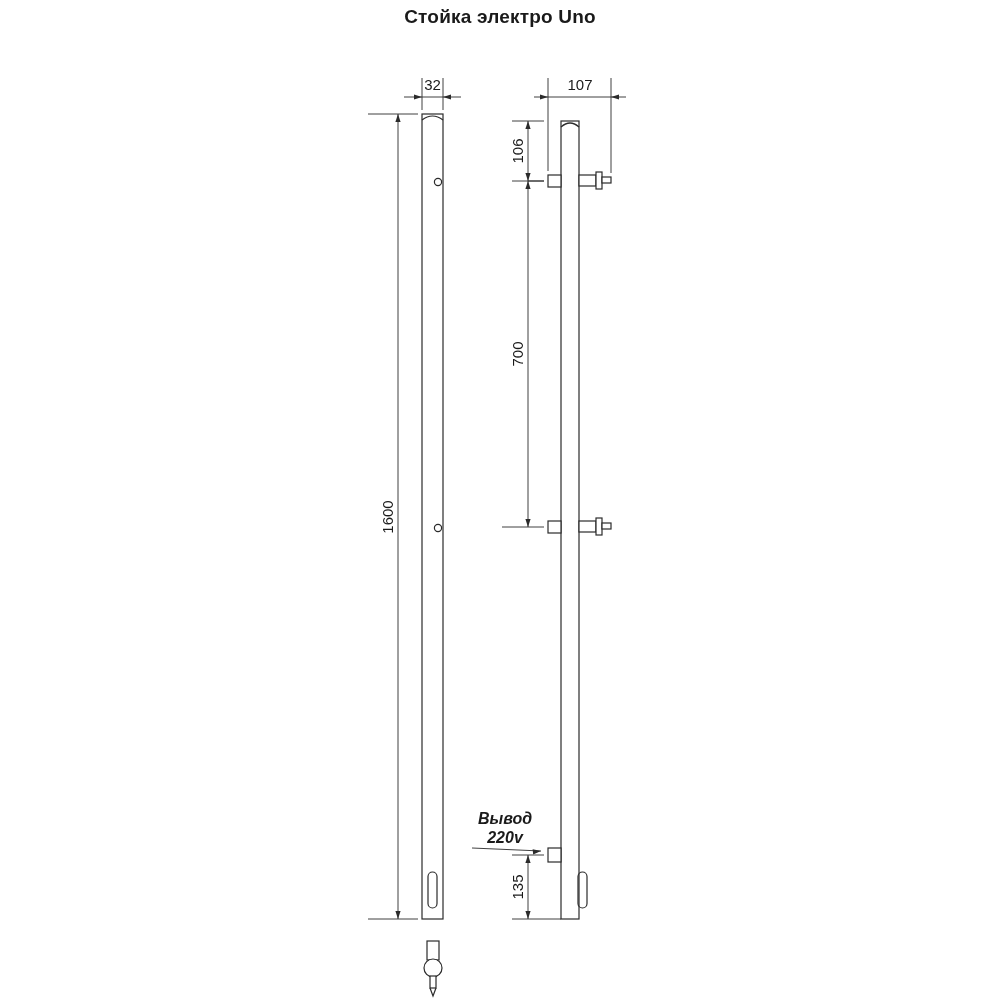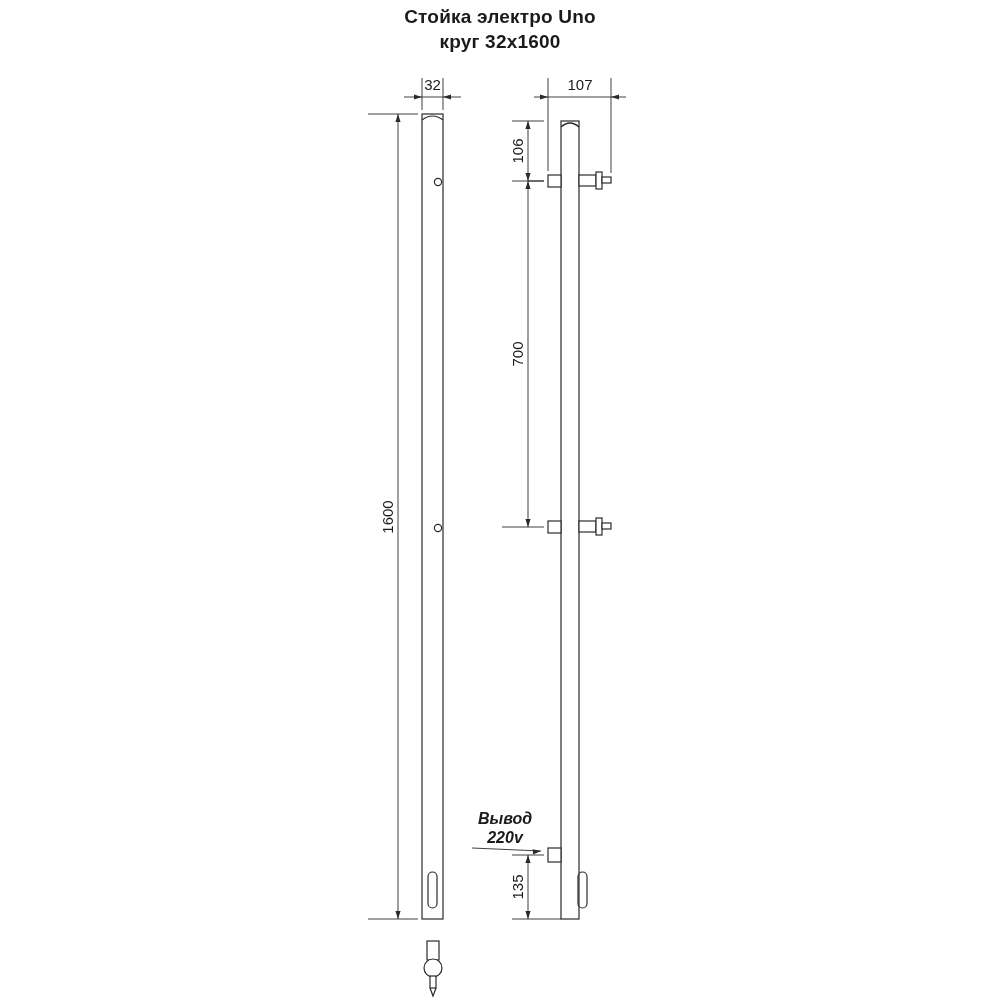--- a/index.html
+++ b/index.html
@@ -68,21 +68,20 @@
     fill: none;
   }
 </style>
 </head>
 <body>
 
 <div id="drawing-root">
 
   <div class="title-block">
     <span class="title-line">Стойка электро Uno</span>
-    <span class="title-line">круг 32х1600</span>
   </div>
 
   <svg width="1000" height="1000" viewBox="0 0 1000 1000">
 
     <g>
 
       <rect class="part" x="422" y="114" width="21" height="805"></rect>
 
       <path class="partline" d="M422 120 Q432.5 112 443 120"></path>
 

